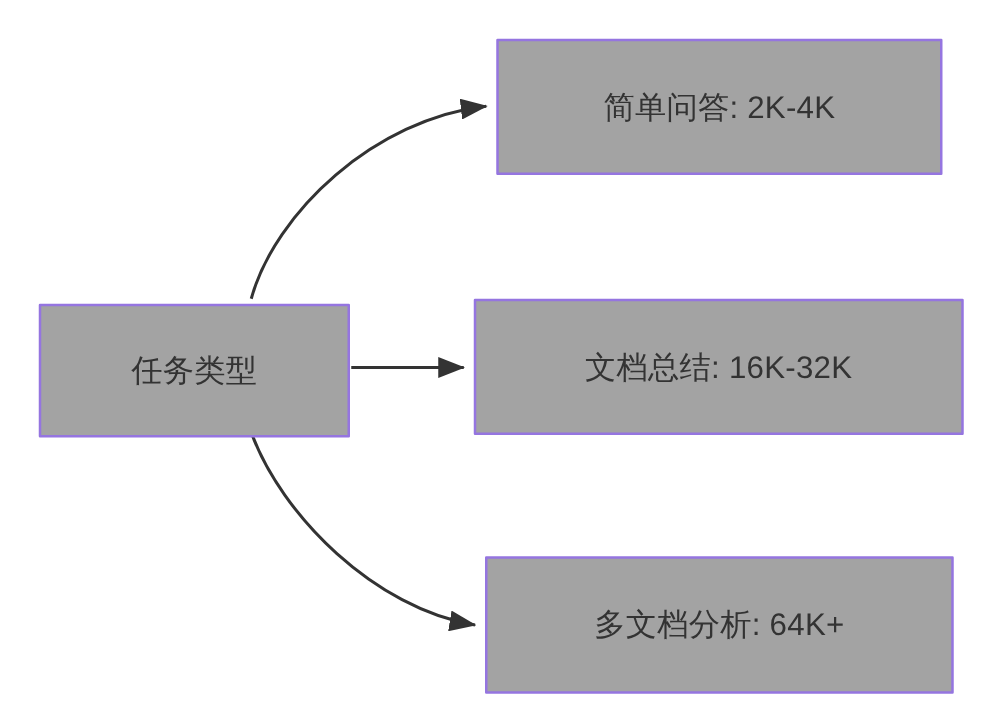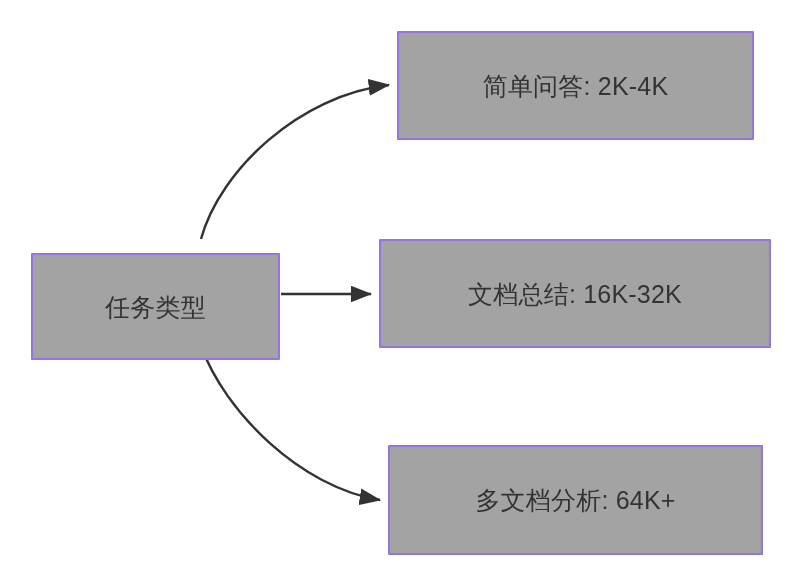--- a/index.html
+++ b/index.html
@@ -37,21 +37,21 @@
   }
   .node-label {
     color: #333333;
     font-size: 25px;
     line-height: 1.2;
     letter-spacing: 0.2px;
     white-space: nowrap;
     text-align: center;
   }
   
-  #node-source   { left: 31px;  top: 253px; width: 249px; height: 107px; }
+  #node-source   { left: 31px;  top: 243px; width: 249px; height: 107px; }
   #node-simple   { left: 397px; top: 31px;  width: 357px; height: 109px; }
   #node-doc      { left: 379px; top: 239px; width: 392px; height: 109px; justify-content: center; }
   #node-multidoc { left: 388px; top: 445px; width: 375px; height: 110px; }
 </style>
 </head>
 <body>
 
 <div id="diagram-canvas">
 
   <svg id="edge-layer" viewBox="0 0 787 572" width="787" height="572" xmlns="http://www.w3.org/2000/svg">

